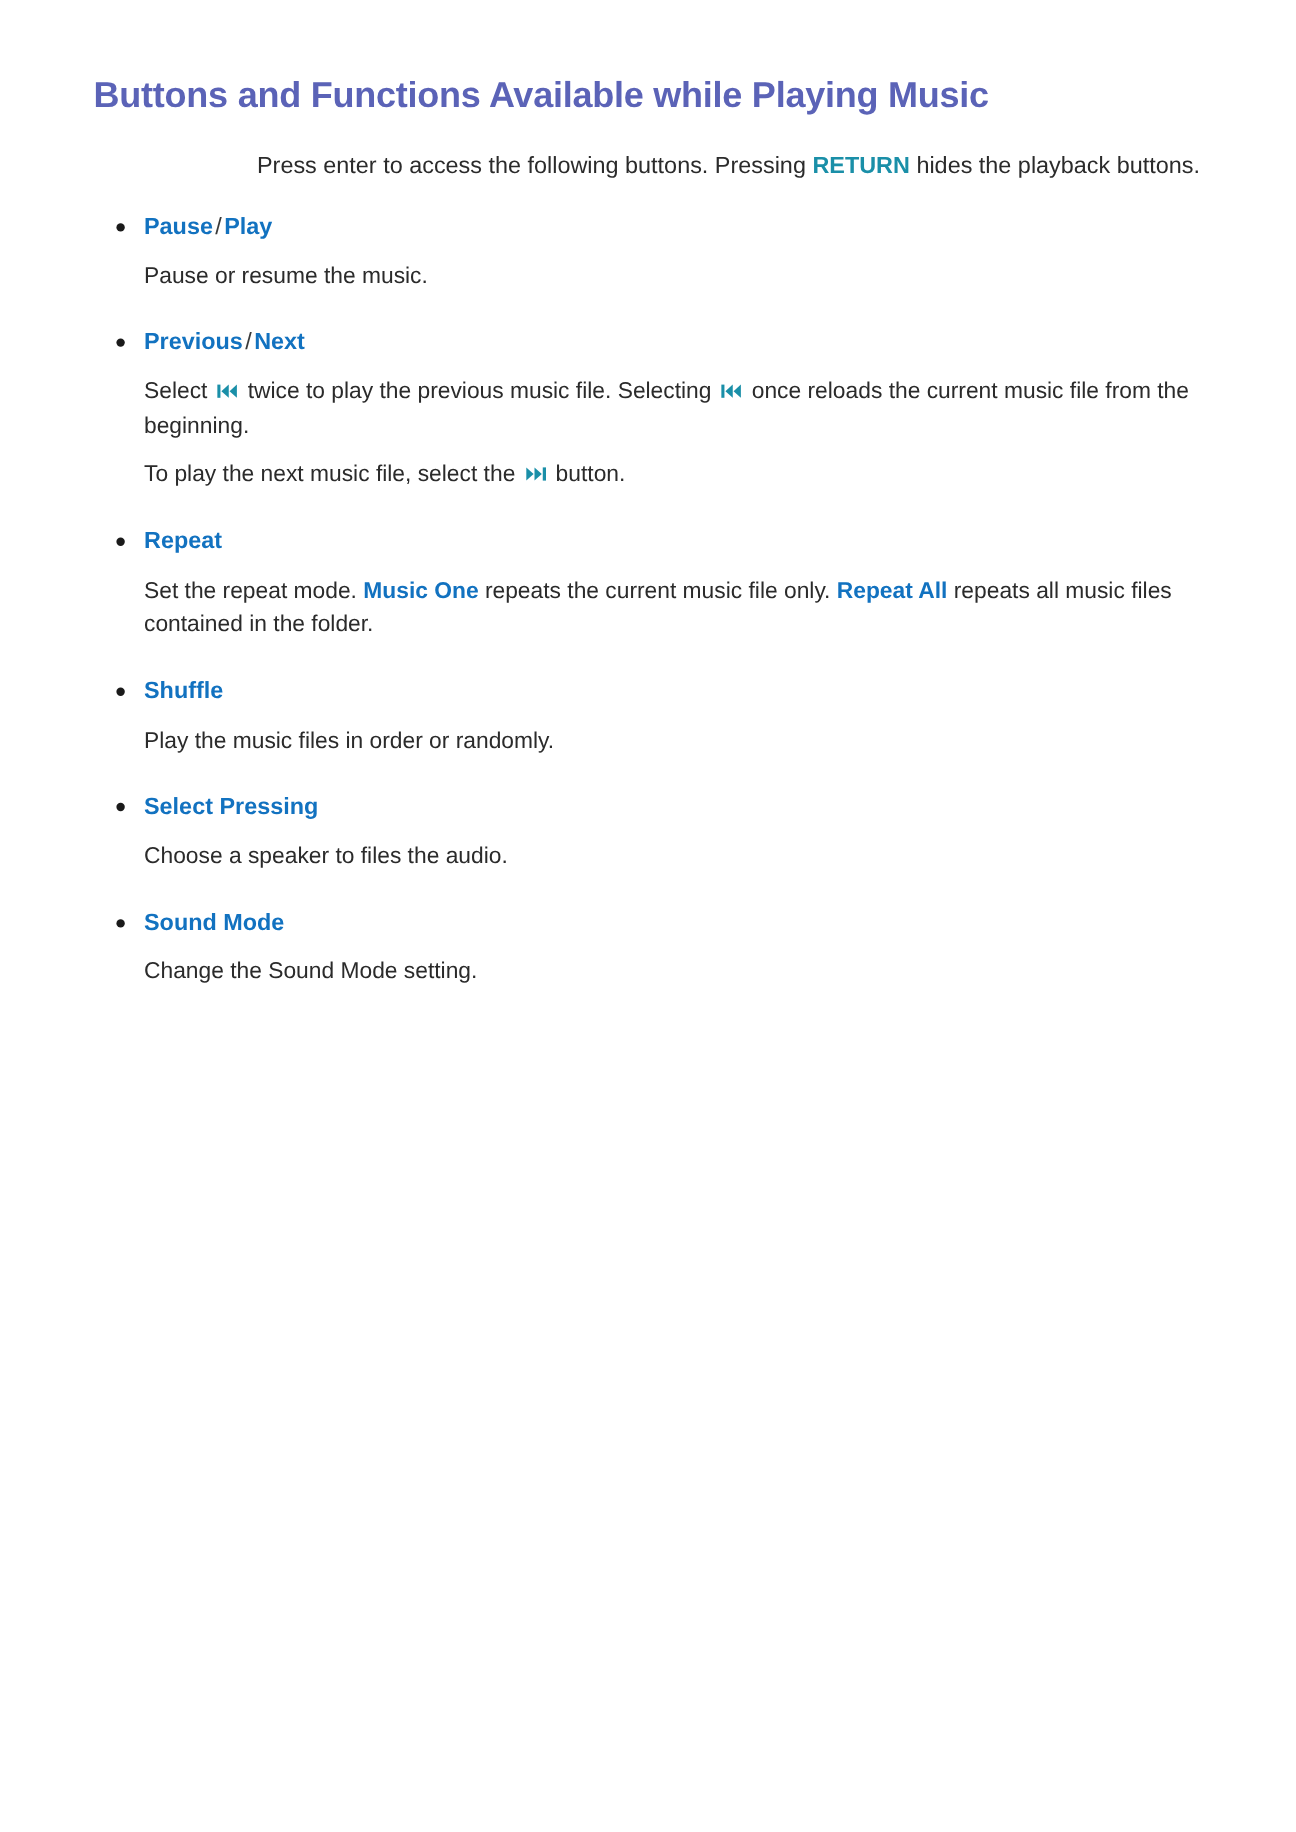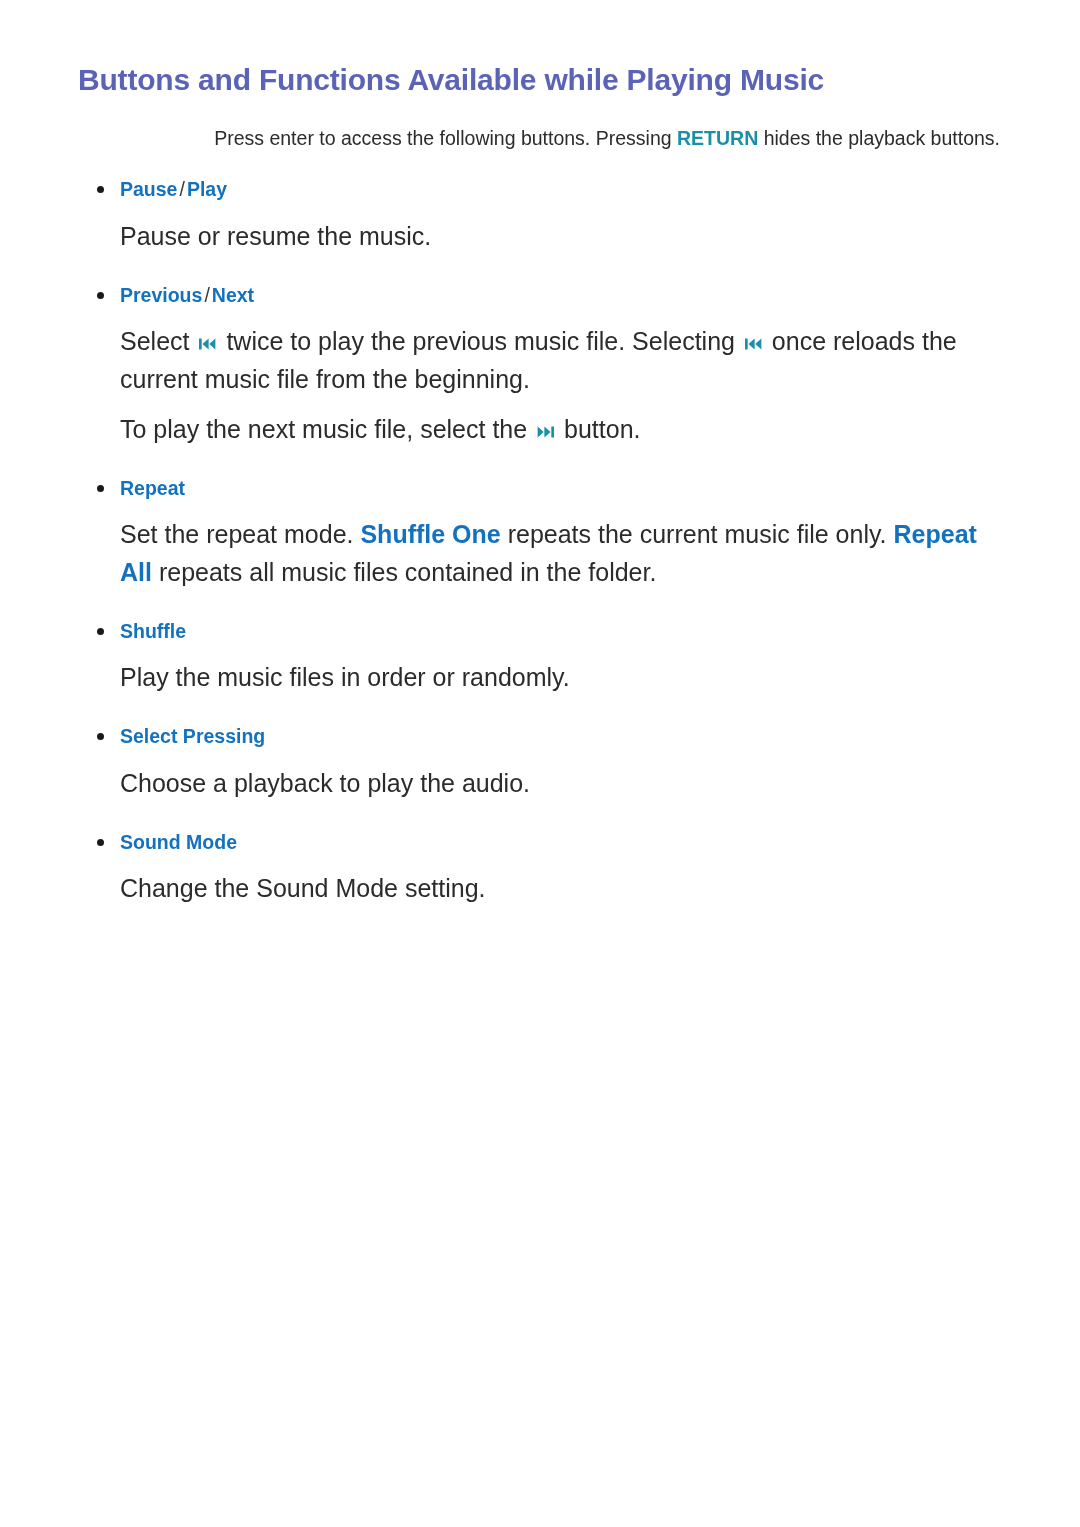--- a/index.html
+++ b/index.html
@@ -72,21 +72,21 @@
     color: #1272c0;
     line-height: 1.45;
     margin: 0;
   }
   .sep {
     color: #3a3a3a;
     font-weight: normal;
     padding: 0 2px;
   }
   .item-body {
-    font-size: 25px;
+    font-size: 19px;
     line-height: 1.52;
     color: #2b2b2b;
     margin: 13px 0 26px 0;
     max-width: 880px;
   }
   .item-body.tight {
     margin-bottom: 10px;
   }
   .item-body.last-line {
     margin-top: 12px;
@@ -134,31 +134,31 @@
 
       <p class="item-body last-line"><span>To play the next music file, select the </span><span class="ctrl-icon"><svg width="17" height="14" viewBox="0 0 17 14" xmlns="http://www.w3.org/2000/svg">
               <polygon points="0.6,1.5 0.6,12.5 6.7,7" fill="#1a8fa8"></polygon>
               <polygon points="7.4,1.5 7.4,12.5 13.5,7" fill="#1a8fa8"></polygon>
               <rect x="14.3" y="1.5" width="2.7" height="11" fill="#1a8fa8"></rect>
             </svg></span><span> button.</span></p>
     </li>
 
     <li>
       <p class="item-head"><span>Repeat</span></p>
-      <p class="item-body"><span>Set the repeat mode. </span><span class="kw-blue">Shuffle One</span><span> repeats the current music file only. </span><span class="kw-blue">Repeat All</span><span> repeats all music files contained in the folder.</span></p>
+      <p class="item-body"><span>Set the repeat mode. </span><span class="kw-blue">Music One</span><span> repeats the current music file only. </span><span class="kw-blue">Repeat All</span><span> repeats all music files contained in the folder.</span></p>
     </li>
 
     <li>
       <p class="item-head"><span>Shuffle</span></p>
       <p class="item-body">Play the music files in order or randomly.</p>
     </li>
 
     <li>
       <p class="item-head"><span>Select Pressing</span></p>
-      <p class="item-body">Choose a playback to play the audio.</p>
+      <p class="item-body">Choose a speaker to files the audio.</p>
     </li>
 
     <li>
       <p class="item-head"><span>Sound Mode</span></p>
       <p class="item-body">Change the Sound Mode setting.</p>
     </li>
 
   </ul>
 </div>
 

